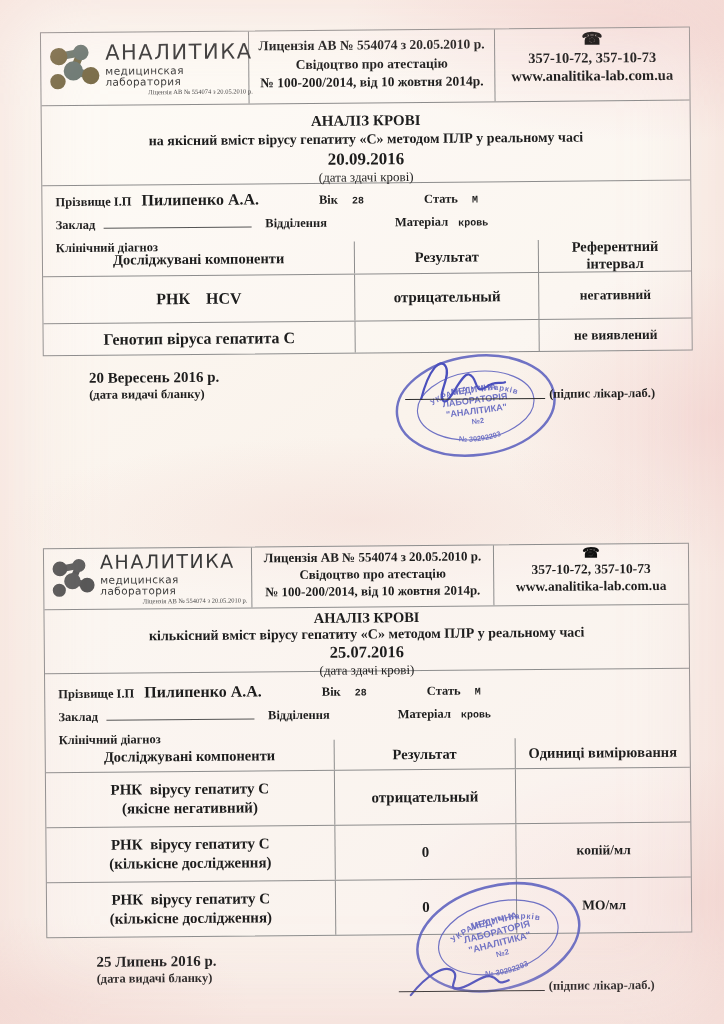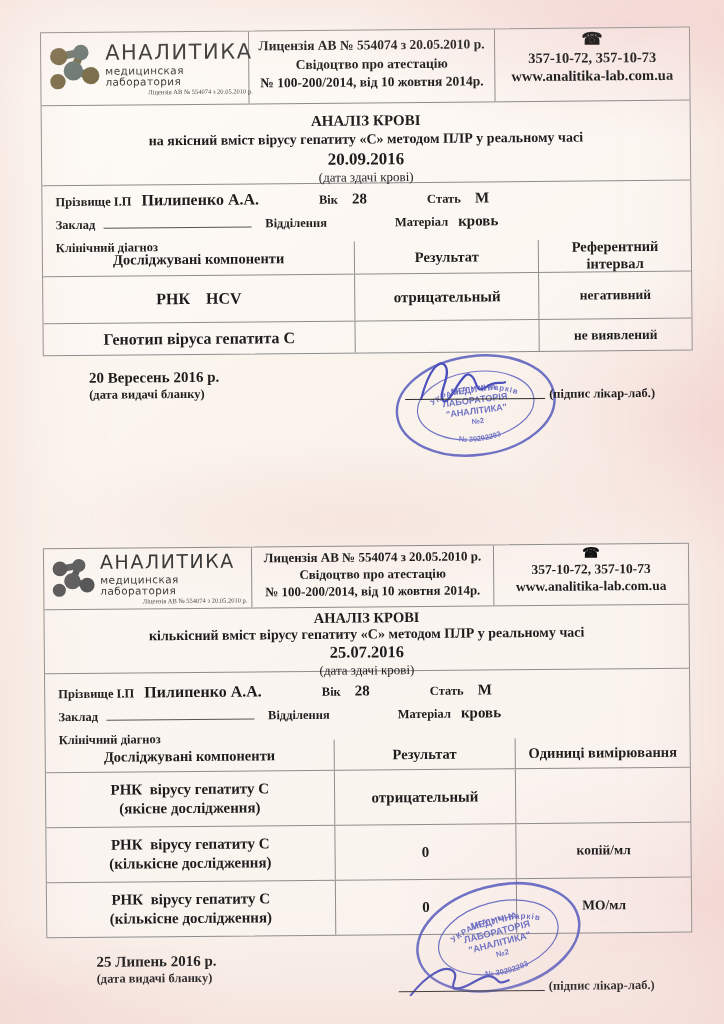--- a/index.html
+++ b/index.html
@@ -53,21 +53,21 @@
   .doc2 .t-title{font-size:14.5px;}
   .doc2 .t-sub{margin-top:0;}
   .doc2 .t-date{margin-top:0;font-size:16.5px;}
   
   .patient{box-sizing:border-box;padding:7px 10px 0 13px;}
   .doc1 .patient{height:58px;}
   .doc2 .patient{height:68px;padding-top:11px;}
   .p-row{white-space:nowrap;line-height:1.05;margin-bottom:6px;}
   .p-label{font-size:12.5px;font-weight:bold;}
   .p-val{font-size:16px;font-weight:bold;}
-  .p-val.mid{font-size:15px;}
+  .p-val.mid{font-size:10px;font-family:Liberation Mono, monospace;}
   .blank-line{display:inline-block;width:148px;border-bottom:1px solid #555;height:11px;margin-left:4px;}
   .ml6{margin-left:6px;} .ml10{margin-left:10px;} .ml56{margin-left:56px;} .ml64{margin-left:64px;}
   .diag{margin-top:4px;}
   
   .trow{display:flex;border-top:1px solid #8d8d8d;align-items:center;box-sizing:border-box;}
   .tbl .trow:first-child{border-top:none;}
   .tc{box-sizing:border-box;text-align:center;padding:2px 4px;}
   .bdr{border-right:1px solid #8d8d8d;align-self:stretch;display:flex;align-items:center;justify-content:center;flex-direction:column;}
   .doc1 .c1{width:48.2%;} .doc1 .c2{width:28.4%;} .doc1 .c3{flex:1;}
   .doc2 .c1{width:44.8%;} .doc2 .c2{width:28.2%;} .doc2 .c3{flex:1;}
@@ -271,21 +271,21 @@
 
       <div class="tbl">
         <div class="trow thead">
           <div class="tc c1 bdr">Досліджувані компоненти</div>
           <div class="tc c2 bdr">Результат</div>
           <div class="tc c3">Одиниці вимірювання</div>
         </div>
         <div class="trow rowQ">
           <div class="tc c1 bdr comp2">
             <div>РНК&nbsp; вірусу гепатиту С</div>
-            <div>(якісне дослідження)</div>
+            <div>(якісне негативний)</div>
           </div>
           <div class="tc c2 bdr res">отрицательный</div>
           <div class="tc c3 ref"></div>
         </div>
         <div class="trow rowQ">
           <div class="tc c1 bdr comp2">
             <div>РНК&nbsp; вірусу гепатиту С</div>
             <div>(кількісне дослідження)</div>
           </div>
           <div class="tc c2 bdr res">0</div>

